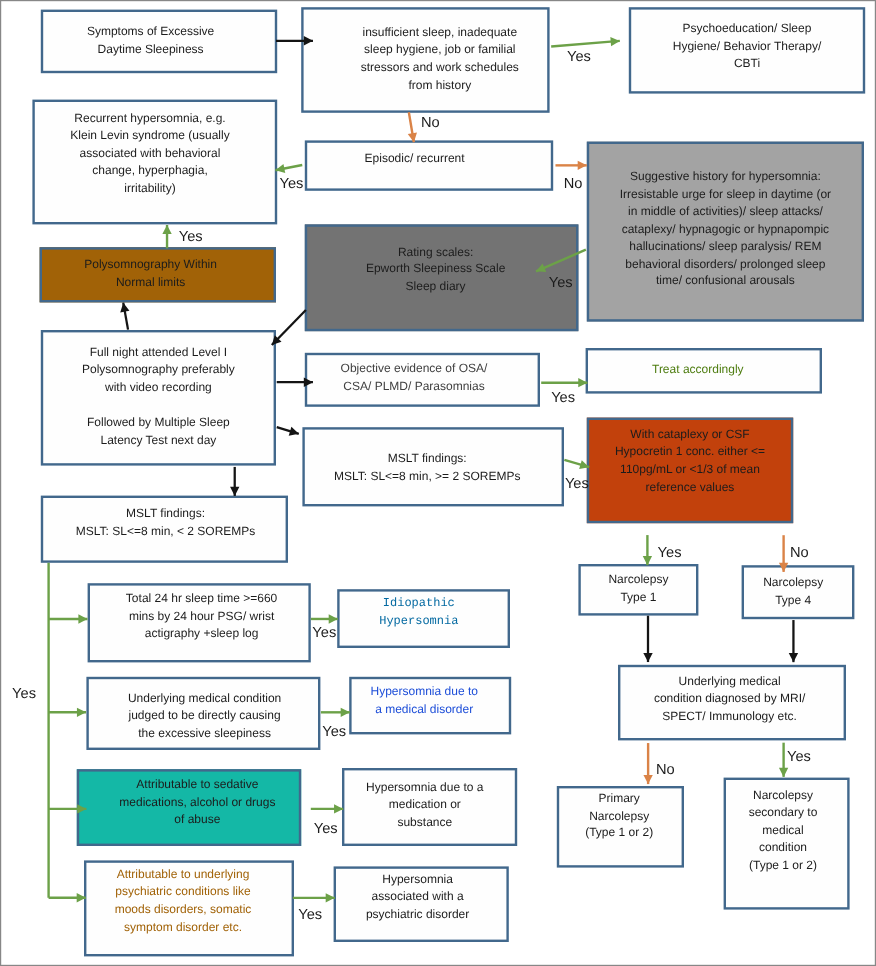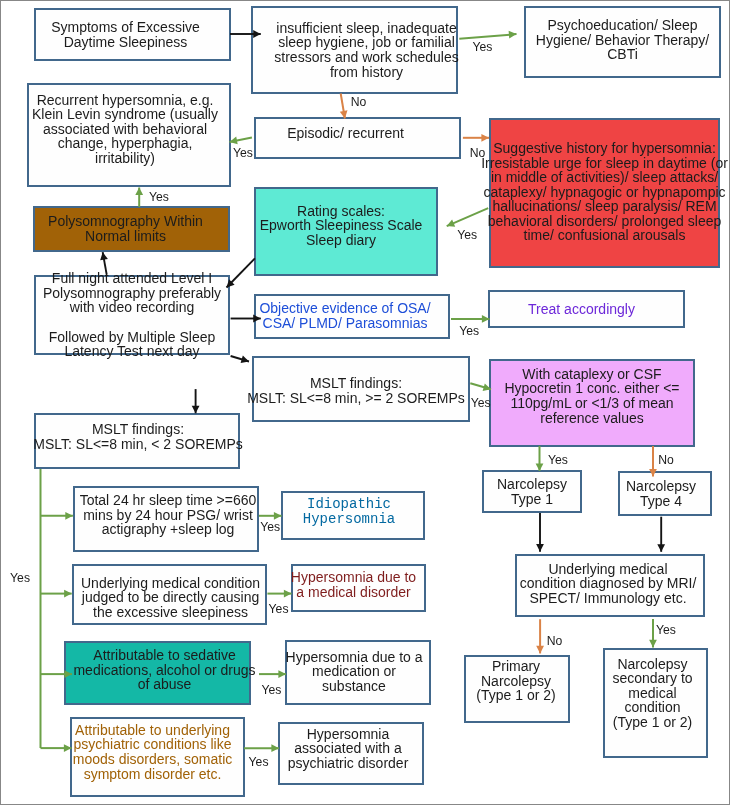--- a/index.html
+++ b/index.html
@@ -5,21 +5,21 @@
 <style>
   html,body{margin:0;padding:0;background:#ffffff;}
   #page{position:relative;width:730px;height:805px;background:#ffffff;
         font-family:"Liberation Sans", sans-serif;overflow:hidden;}
   #frame{position:absolute;left:0;top:0;width:728px;height:803px;
          border:1px solid #878787;pointer-events:none;}
   #canvas{position:absolute;left:0;top:0;width:730px;height:805px;pointer-events:none;}
   #nodes,#labels{position:absolute;left:0;top:0;width:730px;height:805px;}
   .node{position:absolute;box-sizing:border-box;border:2px solid #42688c;background:#fefefe;
         display:flex;align-items:center;justify-content:center;}
-  .node .txt{text-align:center;transform:translateZ(0);font-size:14px;
+  .node .txt{text-align:center;transform:translateZ(0);font-size:10px;
              line-height:14.6px;color:#1c1c1c;white-space:pre;}
   .node .ln{height:14.6px;}
   .elabel{position:absolute;transform:translateZ(0);font-size:12.2px;
           line-height:14.6px;color:#1c1c1c;white-space:pre;}
 </style>
 </head>
 <body>
 
 <div id="page">
   <div id="frame"></div>
@@ -32,42 +32,42 @@
   </div>
   <div class="node" style="left: 524px; top: 6px; width: 197px; height: 72px; border-color: rgb(66, 104, 140); background: rgb(254, 254, 254);">
     <div class="txt" style="color: rgb(28, 28, 28); margin-top: -4px;"><div class="ln">Psychoeducation/ Sleep</div><div class="ln">Hygiene/ Behavior Therapy/</div><div class="ln">CBTi</div></div>
   </div>
   <div class="node" style="left: 27px; top: 83px; width: 204px; height: 104px; border-color: rgb(66, 104, 140); background: rgb(254, 254, 254);">
     <div class="txt" style="color: rgb(28, 28, 28); margin-top: -12px; margin-left: -8px;"><div class="ln">Recurrent hypersomnia, e.g.</div><div class="ln">Klein Levin syndrome (usually</div><div class="ln">associated with behavioral</div><div class="ln">change, hyperphagia,</div><div class="ln">irritability)</div></div>
   </div>
   <div class="node" style="left: 254px; top: 117px; width: 207px; height: 42px; border-color: rgb(66, 104, 140); background: rgb(254, 254, 254);">
     <div class="txt" style="color: rgb(28, 28, 28); margin-top: -10px; margin-left: -24px;"><div class="ln">Episodic/ recurrent</div></div>
   </div>
-  <div class="node" style="left: 489px; top: 118px; width: 231px; height: 150px; border-color: rgb(66, 104, 140); background: #ef4444;">
+  <div class="node" style="left: 489px; top: 118px; width: 231px; height: 150px; border-color: rgb(66, 104, 140); background: #a3a3a3;">
     <div class="txt" style="color: rgb(28, 28, 28); margin-top: -2px;"><div class="ln">Suggestive history for hypersomnia:</div><div class="ln">Irresistable urge for sleep in daytime (or</div><div class="ln">in middle of activities)/ sleep attacks/</div><div class="ln">cataplexy/ hypnagogic or hypnapompic</div><div class="ln">hallucinations/ sleep paralysis/ REM</div><div class="ln">behavioral disorders/ prolonged sleep</div><div class="ln">time/ confusional arousals</div></div>
   </div>
   <div class="node" style="left: 33px; top: 206px; width: 197px; height: 46px; border-color: rgb(66, 104, 140); background: #a16207; justify-content: center;">
     <div class="txt" style="color: rgb(28, 28, 28); margin-left: -12px;"><div class="ln">Polysomnography Within</div><div class="ln">Normal limits</div></div>
   </div>
-  <div class="node" style="left: 254px; top: 187px; width: 184px; height: 89px; border-color: rgb(66, 104, 140); background: #5eead4;">
+  <div class="node" style="left: 254px; top: 187px; width: 228px; height: 89px; border-color: rgb(66, 104, 140); background: #737373;">
     <div class="txt" style="color: rgb(28, 28, 28); margin-top: -12px; margin-left: -10px;"><div class="ln">Rating scales:</div><div class="ln">Epworth Sleepiness Scale</div><div class="ln">Sleep diary</div></div>
   </div>
-  <div class="node" style="left: 34px; top: 275px; width: 196px; height: 80px; border-color: rgb(66, 104, 140); background: rgb(254, 254, 254);">
+  <div class="node" style="left: 34px; top: 275px; width: 196px; height: 113px; border-color: rgb(66, 104, 140); background: rgb(254, 254, 254);">
     <div class="txt" style="color: rgb(28, 28, 28);"><div class="ln">Full night attended Level I</div><div class="ln">Polysomnography preferably</div><div class="ln">with video recording</div><div class="ln"></div><div class="ln">Followed by Multiple Sleep</div><div class="ln">Latency Test next day</div></div>
   </div>
   <div class="node" style="left: 254px; top: 294px; width: 196px; height: 45px; border-color: rgb(66, 104, 140); background: rgb(254, 254, 254);">
-    <div class="txt" style="color: #1d4ed8; margin-top: -2px; margin-left: -14px;"><div class="ln">Objective evidence of OSA/</div><div class="ln">CSA/ PLMD/ Parasomnias</div></div>
+    <div class="txt" style="color: #404040; margin-top: -2px; margin-left: -14px;"><div class="ln">Objective evidence of OSA/</div><div class="ln">CSA/ PLMD/ Parasomnias</div></div>
   </div>
   <div class="node" style="left: 252px; top: 356px; width: 218px; height: 66px; border-color: rgb(66, 104, 140); background: rgb(254, 254, 254);">
     <div class="txt" style="color: rgb(28, 28, 28); margin-top: 4px; margin-left: -10px;"><div class="ln">MSLT findings:</div><div class="ln">MSLT: SL&lt;=8 min, &gt;= 2 SOREMPs</div></div>
   </div>
   <div class="node" style="left: 488px; top: 290px; width: 197px; height: 38px; border-color: rgb(66, 104, 140); background: rgb(254, 254, 254);">
-    <div class="txt" style="color: #6d28d9; margin-left: -10px;"><div class="ln">Treat accordingly</div></div>
-  </div>
-  <div class="node" style="left: 489px; top: 359px; width: 206px; height: 88px; border-color: rgb(66, 104, 140); background: #f0abfc;">
+    <div class="txt" style="color: #4d7c0f; margin-left: -10px;"><div class="ln">Treat accordingly</div></div>
+  </div>
+  <div class="node" style="left: 489px; top: 348px; width: 172px; height: 88px; border-color: rgb(66, 104, 140); background: #c2410c;">
     <div class="txt" style="color: rgb(28, 28, 28); margin-top: -14px;"><div class="ln">With cataplexy or CSF</div><div class="ln">Hypocretin 1 conc. either &lt;=</div><div class="ln">110pg/mL or &lt;1/3 of mean</div><div class="ln">reference values</div></div>
   </div>
   <div class="node" style="left: 34px; top: 413px; width: 206px; height: 56px; border-color: rgb(66, 104, 140); background: rgb(254, 254, 254);">
     <div class="txt" style="color: rgb(28, 28, 28); margin-top: -8px; margin-left: 2px;"><div class="ln">MSLT findings:</div><div class="ln">MSLT: SL&lt;=8 min, &lt; 2 SOREMPs</div></div>
   </div>
   <div class="node" style="left: 482px; top: 470px; width: 100px; height: 43px; border-color: rgb(66, 104, 140); background: rgb(254, 254, 254);">
     <div class="txt" style="color: rgb(28, 28, 28);"><div class="ln">Narcolepsy</div><div class="ln">Type 1</div></div>
   </div>
   <div class="node" style="left: 618px; top: 471px; width: 94px; height: 45px; border-color: rgb(66, 104, 140); background: rgb(254, 254, 254);">
     <div class="txt" style="color: rgb(28, 28, 28); margin-left: -8px;"><div class="ln">Narcolepsy</div><div class="ln">Type 4</div></div>
@@ -84,21 +84,21 @@
   <div class="node" style="left: 73px; top: 486px; width: 186px; height: 66px; border-color: rgb(66, 104, 140); background: rgb(254, 254, 254);">
     <div class="txt" style="color: rgb(28, 28, 28); margin-top: -8px; margin-left: 4px;"><div class="ln">Total 24 hr sleep time &gt;=660</div><div class="ln">mins by 24 hour PSG/ wrist</div><div class="ln">actigraphy +sleep log</div></div>
   </div>
   <div class="node" style="left: 281px; top: 491px; width: 144px; height: 49px; border-color: rgb(66, 104, 140); background: rgb(254, 254, 254);">
     <div class="txt" style="color: #0369a1; margin-top: -8px; margin-left: -8px; font-family: Liberation Mono, monospace;"><div class="ln">Idiopathic</div><div class="ln">Hypersomnia</div></div>
   </div>
   <div class="node" style="left: 72px; top: 564px; width: 195px; height: 61px; border-color: rgb(66, 104, 140); background: rgb(254, 254, 254);">
     <div class="txt" style="color: rgb(28, 28, 28); margin-top: 6px; margin-left: 2px;"><div class="ln">Underlying medical condition</div><div class="ln">judged to be directly causing</div><div class="ln">the excessive sleepiness</div></div>
   </div>
   <div class="node" style="left: 291px; top: 564px; width: 135px; height: 48px; border-color: rgb(66, 104, 140); background: rgb(254, 254, 254);">
-    <div class="txt" style="color: #7f1d1d; margin-top: -6px; margin-left: -10px;"><div class="ln">Hypersomnia due to</div><div class="ln">a medical disorder</div></div>
+    <div class="txt" style="color: #1d4ed8; margin-top: -6px; margin-left: -10px;"><div class="ln">Hypersomnia due to</div><div class="ln">a medical disorder</div></div>
   </div>
   <div class="node" style="left: 64px; top: 641px; width: 187px; height: 64px; border-color: rgb(66, 104, 140); background: #14b8a6;">
     <div class="txt" style="color: rgb(28, 28, 28); margin-top: -6px; margin-left: 14px;"><div class="ln">Attributable to sedative</div><div class="ln">medications, alcohol or drugs</div><div class="ln">of abuse</div></div>
   </div>
   <div class="node" style="left: 285px; top: 640px; width: 146px; height: 65px; border-color: rgb(66, 104, 140); background: rgb(254, 254, 254);">
     <div class="txt" style="color: rgb(28, 28, 28); margin-top: -2px; margin-left: -8px;"><div class="ln">Hypersomnia due to a</div><div class="ln">medication or</div><div class="ln">substance</div></div>
   </div>
   <div class="node" style="left: 70px; top: 717px; width: 175px; height: 80px; border-color: rgb(66, 104, 140); background: rgb(254, 254, 254);">
     <div class="txt" style="color: #a16207; margin-top: -10px; margin-left: -10px;"><div class="ln">Attributable to underlying</div><div class="ln">psychiatric conditions like</div><div class="ln">moods disorders, somatic</div><div class="ln">symptom disorder etc.</div></div>
   </div>

